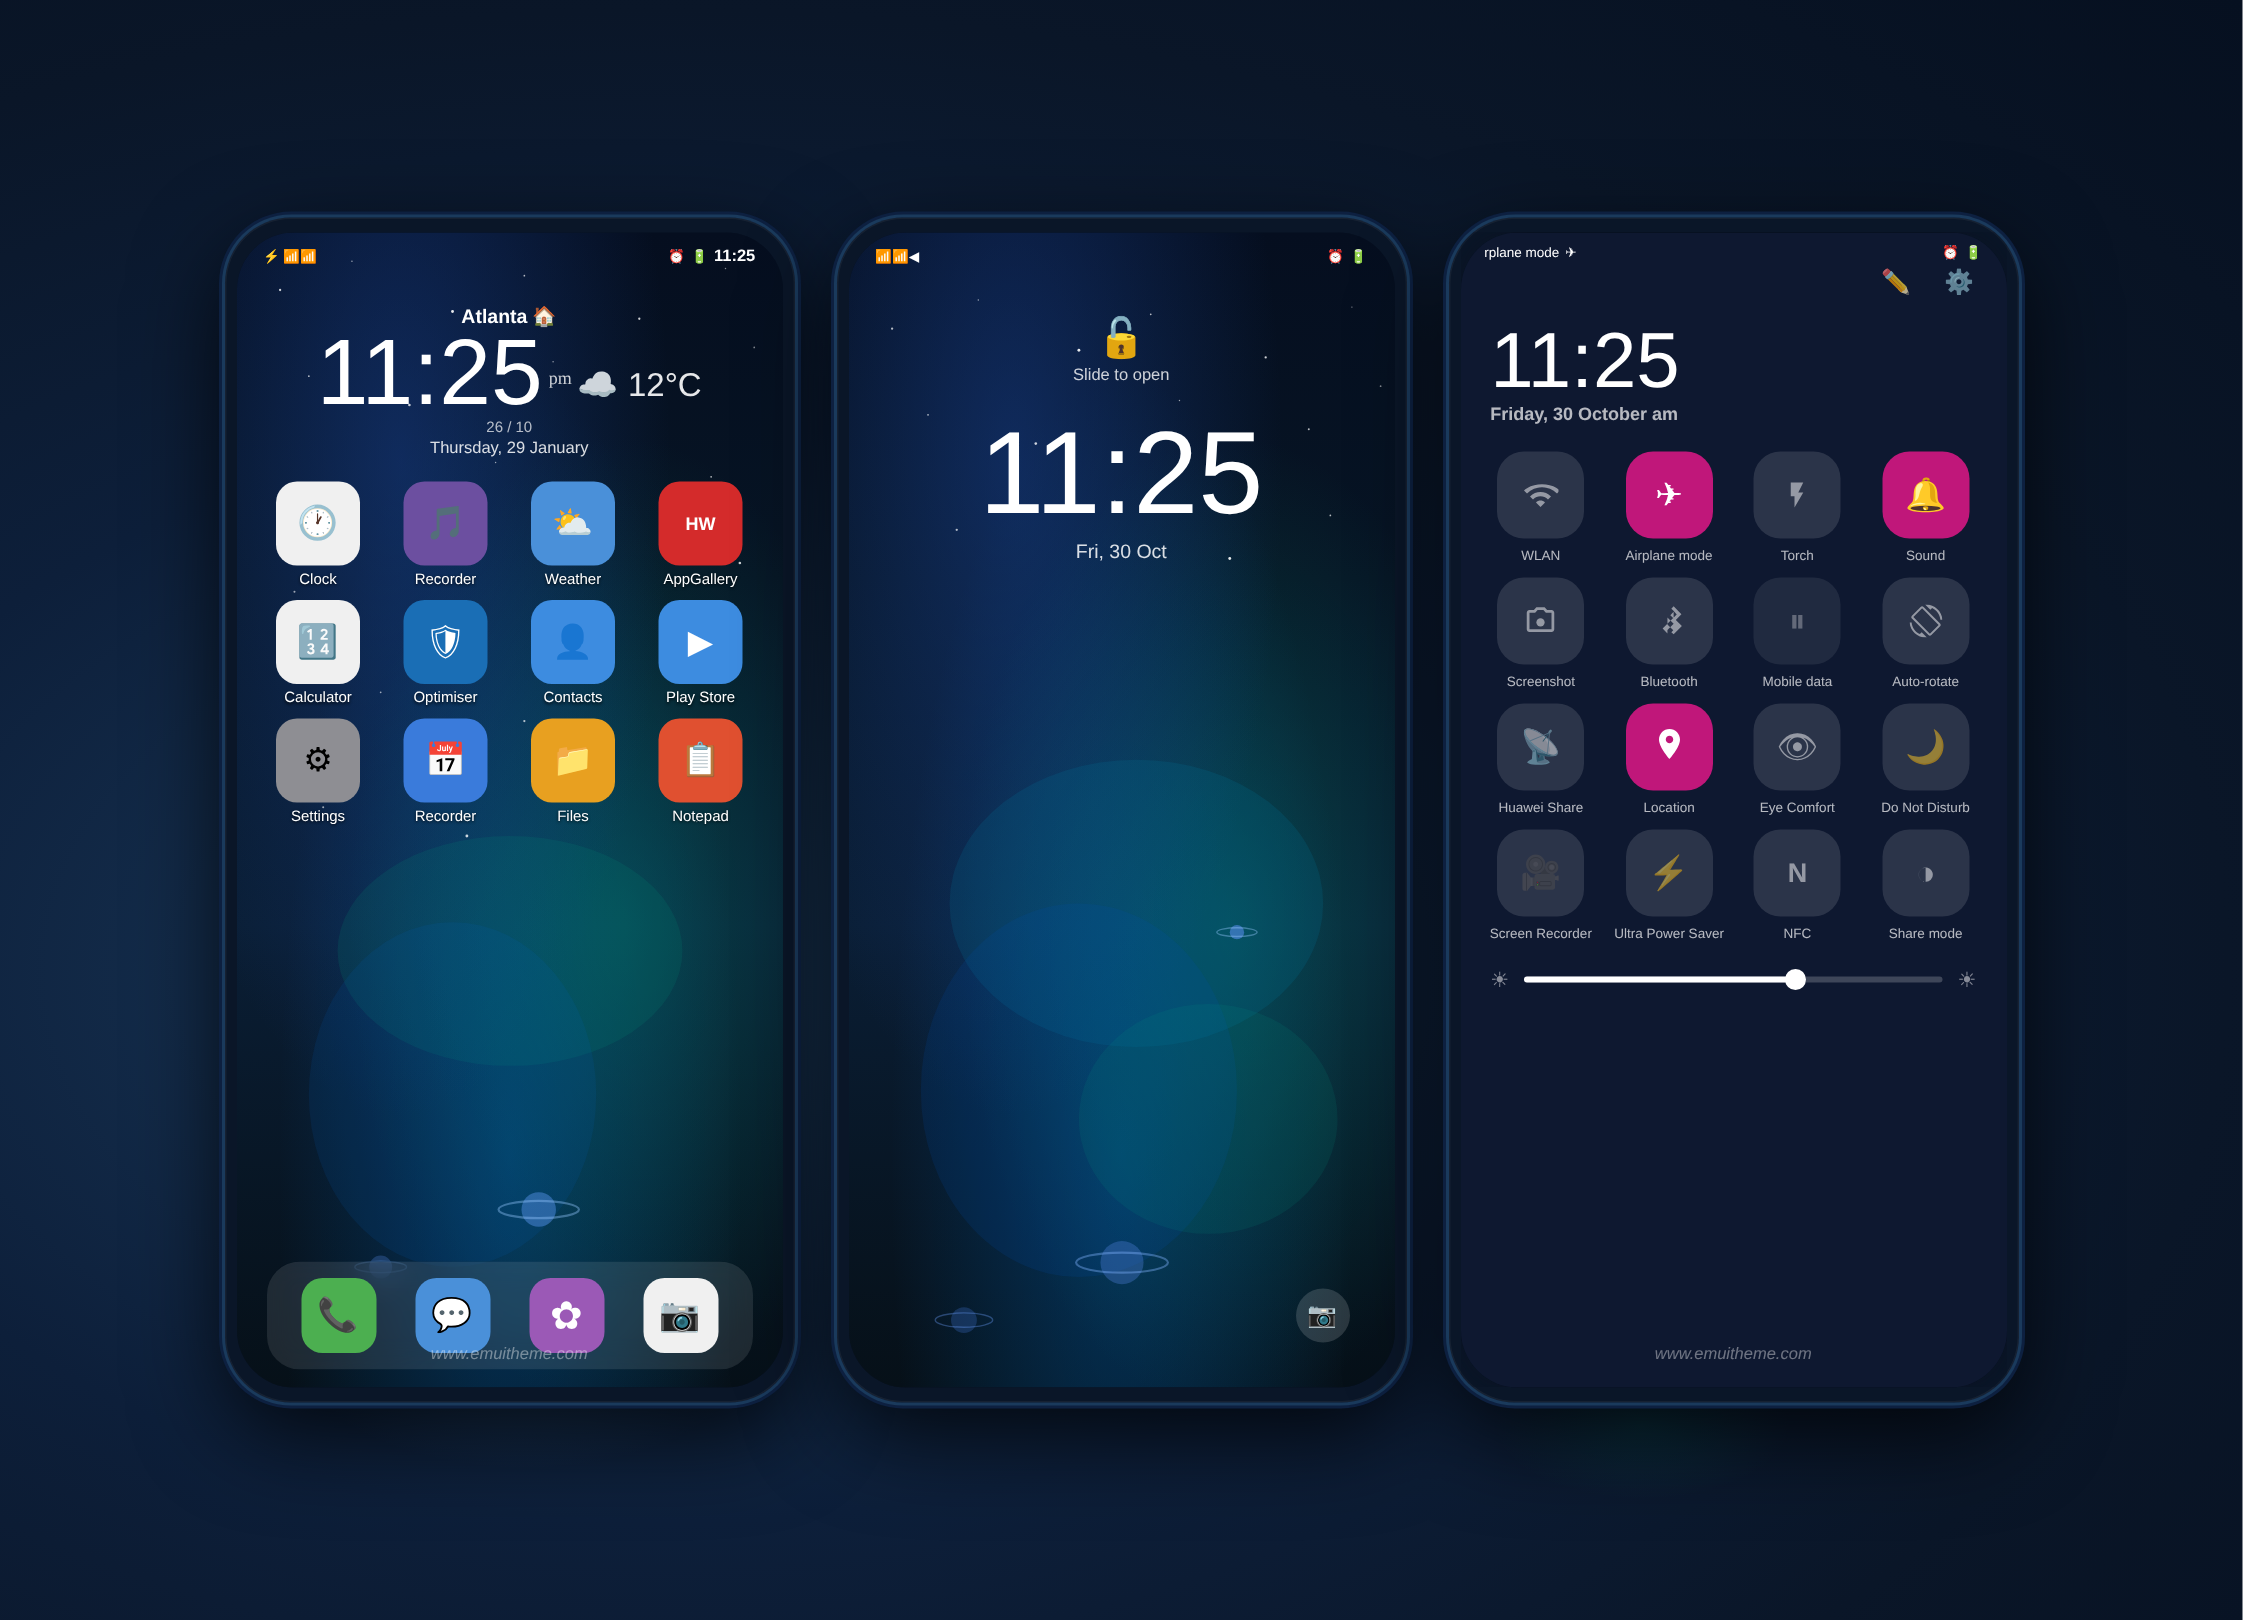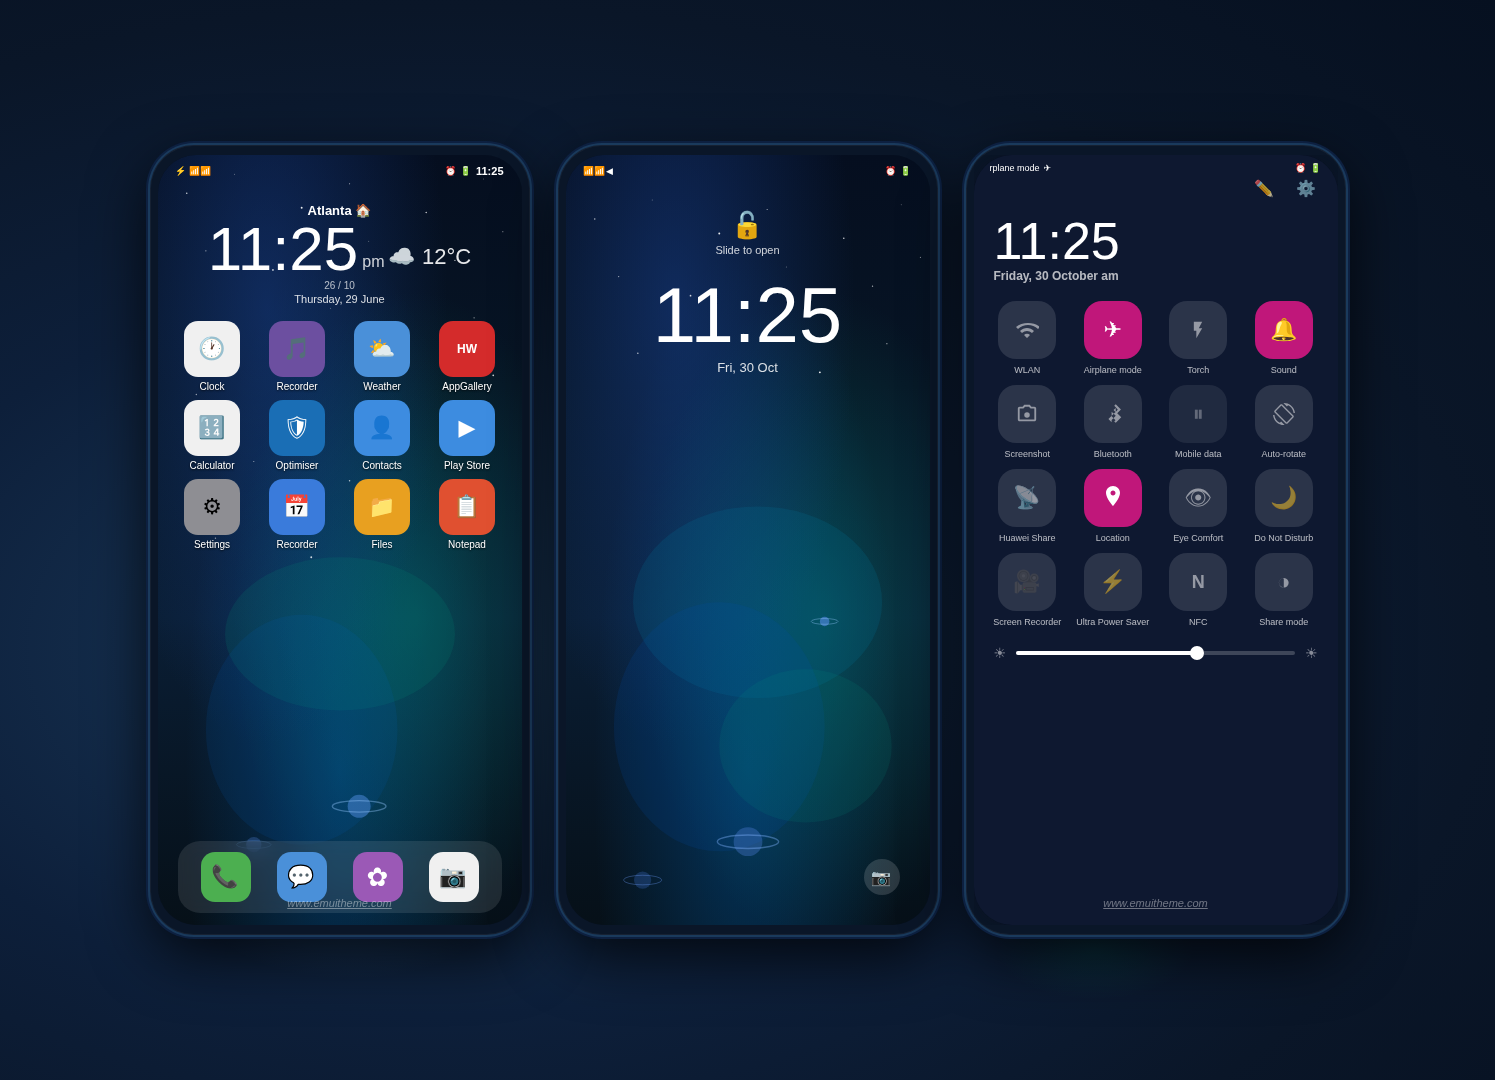--- a/index.html
+++ b/index.html
@@ -121,21 +121,21 @@
     }
     .big-time {
       font-size: 62px;
       font-weight: 200;
       color: white;
       line-height: 1;
       display: flex;
       align-items: flex-end;
       gap: 4px;
     }
-    .time-period { font-size: 16px; margin-bottom: 10px; font-weight: 400; color: rgba(255,255,255,0.8); }
+    .time-period { font-size: 12px; margin-bottom: 22px; font-weight: 400; color: rgba(255,255,255,0.8); font-family: Liberation Serif, serif; }
     .date-text { color: rgba(255,255,255,0.85); font-size: 11px; margin-top: 2px; text-align: center; }
     .app-grid {
       display: grid;
       grid-template-columns: repeat(4, 1fr);
       gap: 8px;
       margin-top: 16px;
     }
     .app-item {
       display: flex;
       flex-direction: column;
@@ -324,21 +324,20 @@
     }
     .watermark {
       position: absolute;
       bottom: 16px;
       left: 0;
       right: 0;
       text-align: center;
       color: rgba(255,255,255,0.4);
       font-size: 11px;
       font-style: italic;
-      text-decoration: underline;
     }
     
     .ic-clock { background: #f0f0f0; color: #333; }
     .ic-recorder { background: #6c4fa0; }
     .ic-weather { background: #4a90d9; }
     .ic-appgallery { background: #d42b2b; }
     .ic-calculator { background: #f0f0f0; color: #333; }
     .ic-optimiser { background: #1a6eb5; }
     .ic-contacts { background: #3d8ce0; }
     .ic-playstore { background: #3d8ce0; }
@@ -411,21 +410,21 @@
 
       <div class="home-content">
         <div class="location-weather">
           <div class="location-name">Atlanta 🏠</div>
           <div class="big-time">
             <span>11:25</span>
             <span class="time-period">pm</span>
             <span style="font-size:22px;margin-bottom:12px;color:rgba(255,255,255,0.9)">☁️ <span>12°C</span></span>
           </div>
           <div style="color:rgba(255,255,255,0.7);font-size:10px;text-align:center">26 / 10</div>
-          <div class="date-text">Thursday, 29 June</div>
+          <div class="date-text">Thursday, 29 January</div>
         </div>
         <div class="app-grid">
           <div class="app-item">
             <div class="app-icon ic-clock">🕐</div>
             <span class="app-label">Clock</span>
           </div>
           <div class="app-item">
             <div class="app-icon ic-recorder" style="color:white">🎵</div>
             <span class="app-label">Recorder</span>
           </div>

